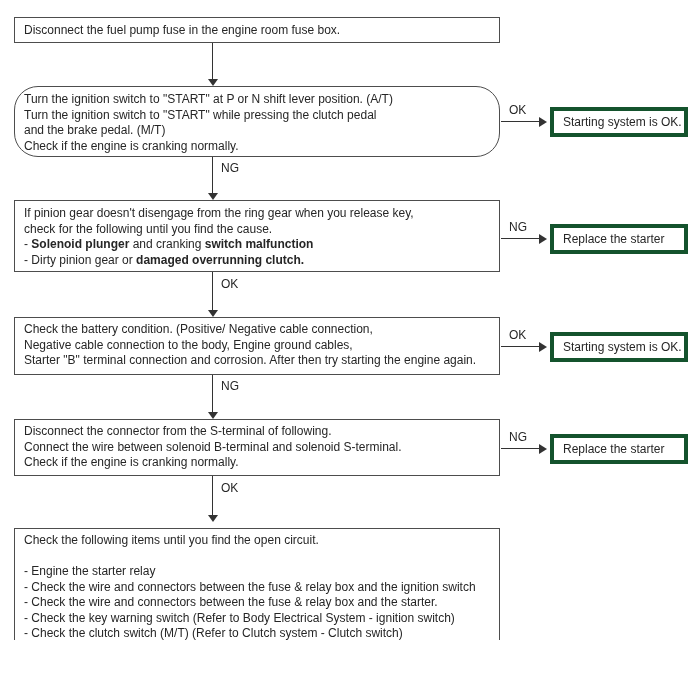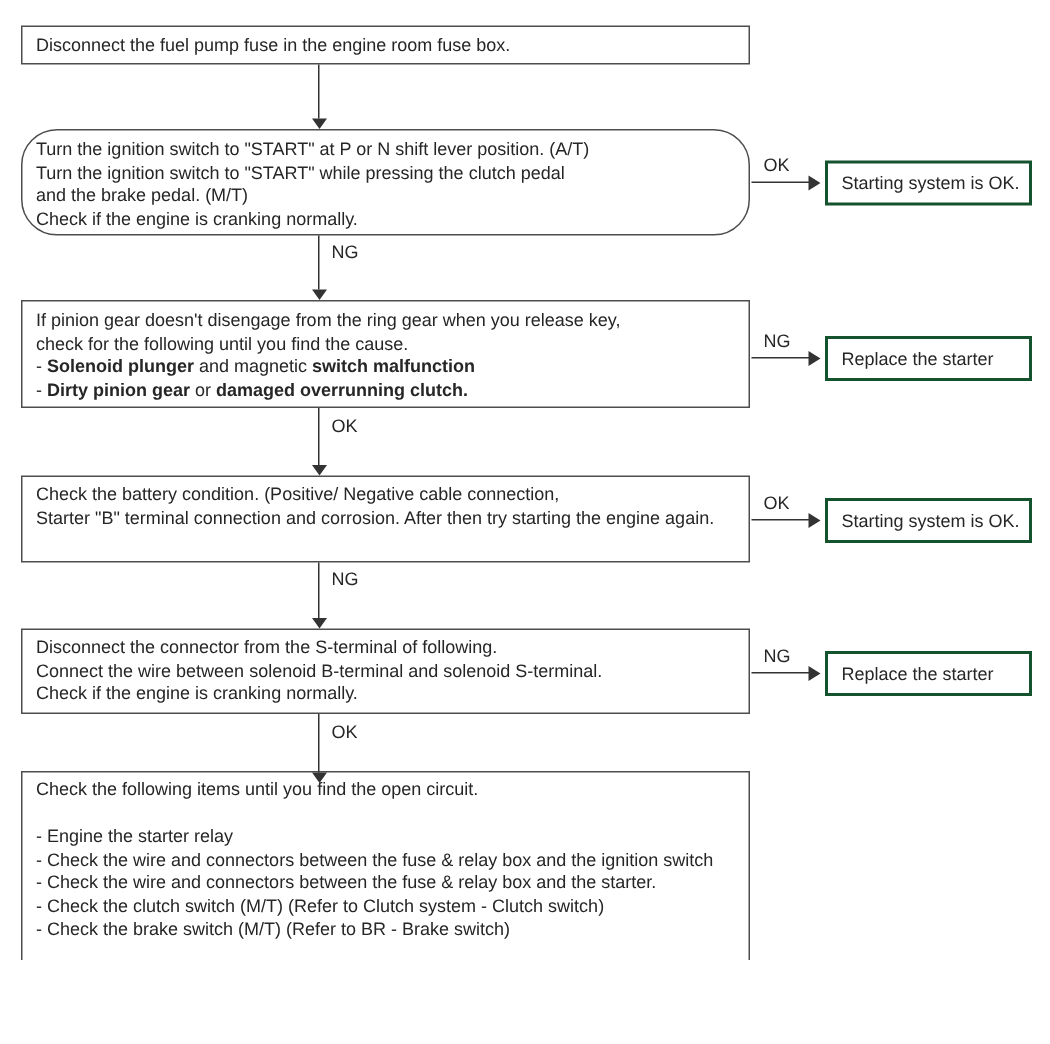--- a/index.html
+++ b/index.html
@@ -29,21 +29,21 @@
   .pbox .line {
     font-size: 12px;
     line-height: 15.5px;
     white-space: nowrap;
   }
   #box1 { top: 17px;  height: 26px; padding-top: 5px; }
   #box2 { top: 86px;  height: 71px; padding-top: 5px; border-radius: 24px; }
   #box3 { top: 200px; height: 72px; padding-top: 5px; }
   #box4 { top: 317px; height: 58px; }
   #box5 { top: 419px; height: 57px; }
-  #box6 { top: 514px; height: 160px; padding-top: 4px; }
+  #box6 { top: 528px; height: 160px; padding-top: 4px; }
   
   .vline {
     position: absolute;
     left: 212px;
     width: 1px;
     background: #333333;
   }
   #va1 { top: 43px;  height: 36px; }
   #va2 { top: 157px; height: 36px; }
   #va3 { top: 272px; height: 38px; }
@@ -105,21 +105,21 @@
   #hl1 { top: 103px; }
   #hl2 { top: 220px; }
   #hl3 { top: 328px; }
   #hl4 { top: 430px; }
   
   .rbox {
     position: absolute;
     left: 550px;
     width: 138px;
     height: 30px;
-    border: 2px solid #14532d;
+    border: 4px solid #14532d;
     background: #ffffff;
     box-sizing: border-box;
     display: flex;
     align-items: center;
     padding-left: 9px;
     font-size: 12px;
     white-space: nowrap;
   }
   #r1 { top: 107px; }
   #r2 { top: 224px; }
@@ -136,38 +136,40 @@
     </div>
   <div class="pbox" id="box2">
       <div class="line">Turn the ignition switch to "START" at P or N shift lever position. (A/T)</div>
       <div class="line">Turn the ignition switch to "START" while pressing the clutch pedal</div>
       <div class="line">and the brake pedal. (M/T)</div>
       <div class="line">Check if the engine is cranking normally.</div>
     </div>
   <div class="pbox" id="box3">
       <div class="line">If pinion gear doesn't disengage from the ring gear when you release key,</div>
       <div class="line">check for the following until you find the cause.</div>
-      <div class="line"><span>- </span><span style="font-weight: bold; margin-top: 18px;">Solenoid plunger</span><span> and magnetic </span><span style="font-weight: bold; margin-top: 36px;">switch malfunction</span></div>
-      <div class="line"><span>- </span><span style="font-weight: bold;">Dirty pinion gear</span><span> or </span><span style="font-weight: bold;">damaged overrunning clutch.</span></div>
+      <div class="line"><span>- </span><span style="font-weight: bold; margin-top: 18px;">Solenoid plunger</span><span> and cranking </span><span style="font-weight: bold; margin-top: 36px;">switch malfunction</span></div>
+      <div class="line"><span>- </span><span style="font-weight: normal;">Dirty pinion gear</span><span> or </span><span style="font-weight: bold;">damaged overrunning clutch.</span></div>
     </div>
   <div class="pbox" id="box4">
       <div class="line">Check the battery condition. (Positive/ Negative cable connection,</div>
+      <div class="line">Negative cable connection to the body, Engine ground cables,</div>
       <div class="line">Starter "B" terminal connection and corrosion. After then try starting the engine again.</div>
     </div>
   <div class="pbox" id="box5">
       <div class="line">Disconnect the connector from the S-terminal of following.</div>
       <div class="line">Connect the wire between solenoid B-terminal and solenoid S-terminal.</div>
       <div class="line">Check if the engine is cranking normally.</div>
     </div>
   <div class="pbox" id="box6">
       <div class="line">Check the following items until you find the open circuit.</div>
       <div class="line">&nbsp;</div>
       <div class="line">- Engine the starter relay</div>
       <div class="line">- Check the wire and connectors between the fuse &amp; relay box and the ignition switch</div>
       <div class="line">- Check the wire and connectors between the fuse &amp; relay box and the starter.</div>
+      <div class="line">- Check the key warning switch (Refer to Body Electrical System - ignition switch)</div>
       <div class="line">- Check the clutch switch (M/T) (Refer to Clutch system - Clutch switch)</div>
       <div class="line">- Check the brake switch (M/T) (Refer to BR - Brake switch)</div>
     </div>
 
   <div class="vline" id="va1"></div>
   <div class="vhead" id="vh1"></div>
 
   <div class="vline" id="va2"></div>
   <div class="vhead" id="vh2"></div>
   <div class="vlabel" id="vl2">NG</div>

